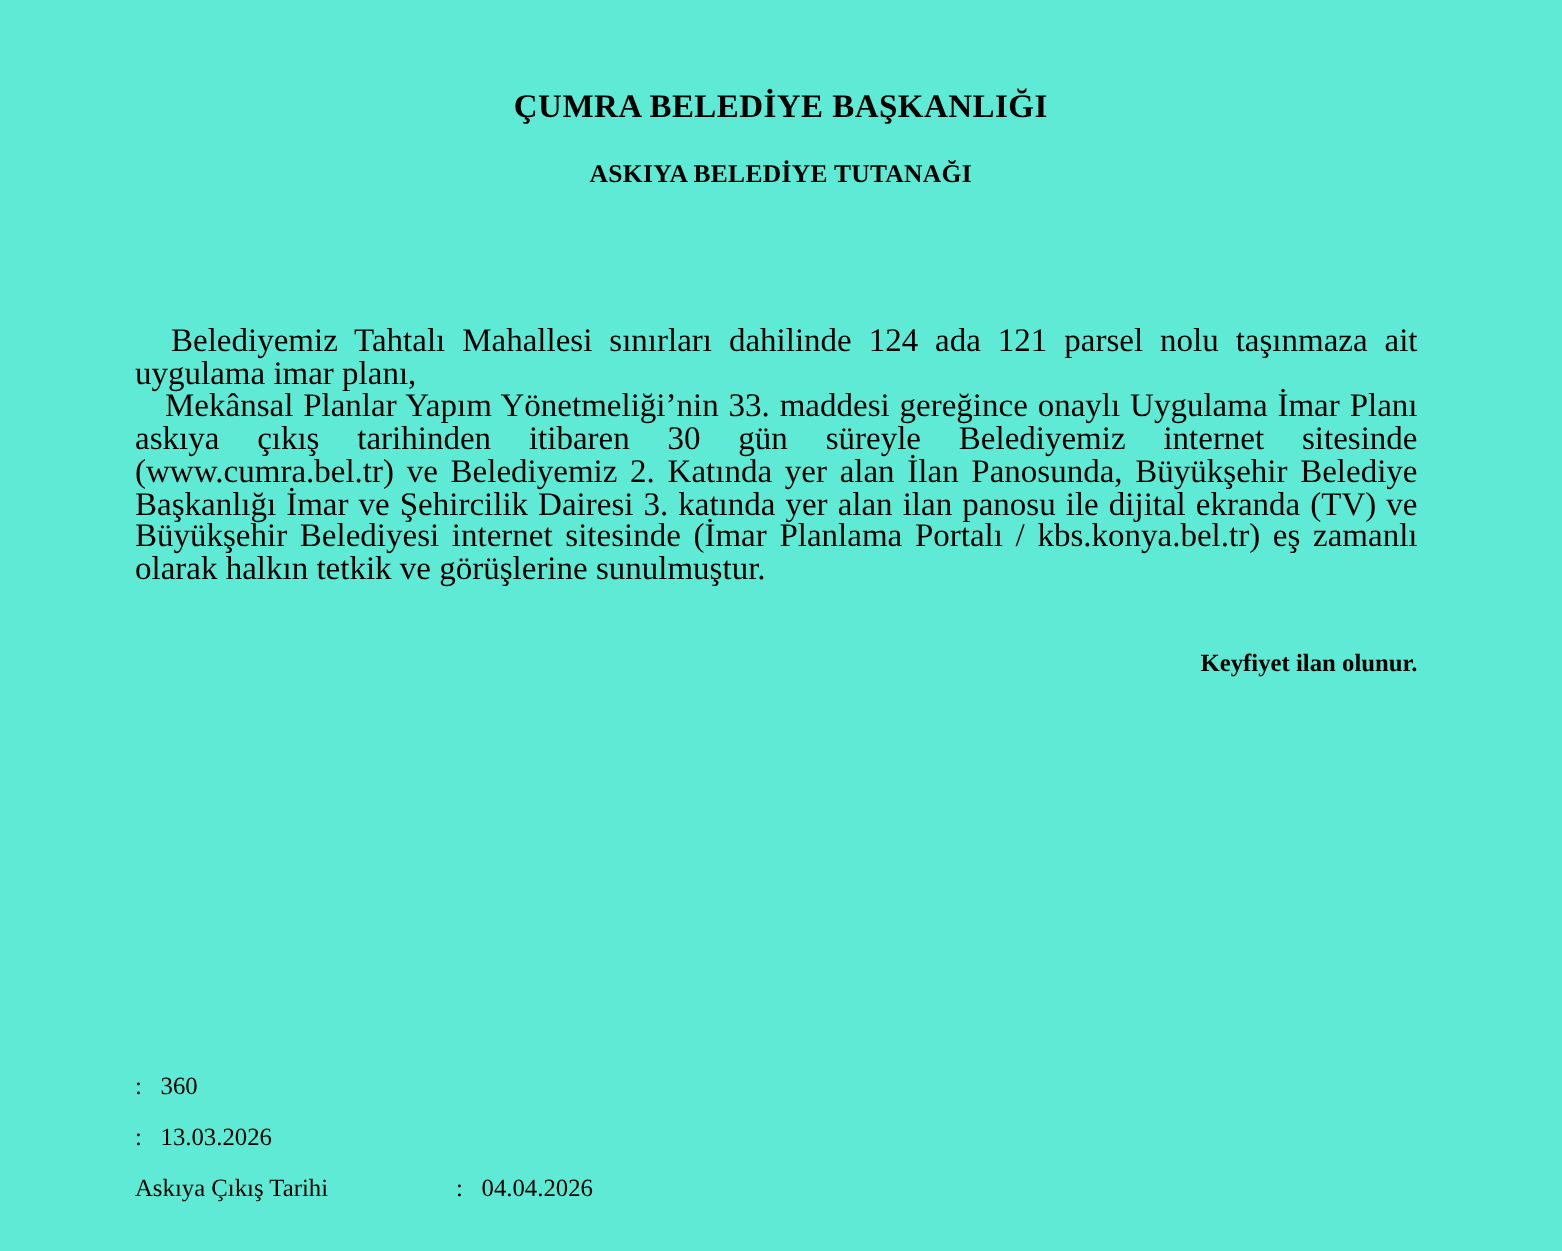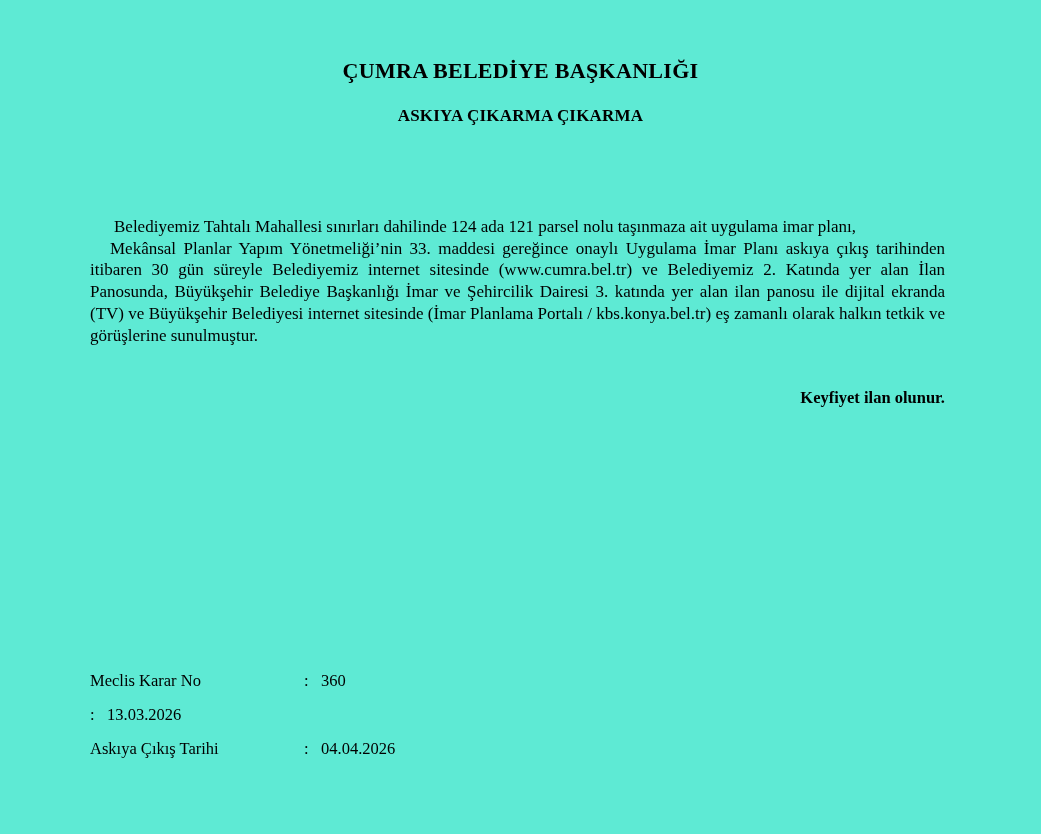--- a/index.html
+++ b/index.html
@@ -32,21 +32,21 @@
     font-weight: bold;
     text-align: center;
     letter-spacing: 0.2px;
   }
   .body-block {
     margin-left: 90px;
     margin-right: 96px;
   }
   .para {
     margin: 0;
-    font-size: 17px;
+    font-size: 22px;
     line-height: 21.7px;
     text-align: justify;
   }
   .para-1 {
     margin-top: 88px;
     text-indent: 24px;
   }
   .para-2 {
     text-indent: 20px;
   }
@@ -82,34 +82,33 @@
     display: inline-block;
   }
 </style>
 </head>
 <body>
 
 <div class="page">
 
   <h1 class="doc-title">ÇUMRA BELEDİYE BAŞKANLIĞI</h1>
 
-  <h2 class="doc-subtitle">ASKIYA ÇIKARMA ÇIKARMA</h2>
+  <h2 class="doc-subtitle">ASKIYA BELEDİYE TUTANAĞI</h2>
 
   <div class="body-block">
 
     <p class="para para-1">Belediyemiz  Tahtalı Mahallesi sınırları dahilinde 124 ada 121 parsel nolu taşınmaza ait uygulama imar planı,</p>
 
     <p class="para para-2">Mekânsal Planlar Yapım Yönetmeliği’nin 33. maddesi gereğince onaylı Uygulama İmar Planı askıya çıkış tarihinden itibaren 30 gün süreyle Belediyemiz internet sitesinde (www.cumra.bel.tr) ve Belediyemiz 2. Katında yer alan İlan Panosunda, Büyükşehir Belediye Başkanlığı İmar ve Şehircilik Dairesi 3. katında yer alan ilan panosu ile dijital ekranda (TV) ve Büyükşehir Belediyesi internet sitesinde (İmar Planlama Portalı / kbs.konya.bel.tr) eş zamanlı olarak halkın tetkik ve görüşlerine sunulmuştur.</p>
 
     <p class="closing">Keyfiyet ilan olunur.</p>
 
     <div class="fields">
 
       <div class="field-row">
-        <span class="field-label">Meclis Karar No</span>
         <span class="field-sep">:</span>
         <span class="field-value">360</span>
       </div>
 
       <div class="field-row">
         <span class="field-sep">:</span>
         <span class="field-value">13.03.2026</span>
       </div>
 
       <div class="field-row">

